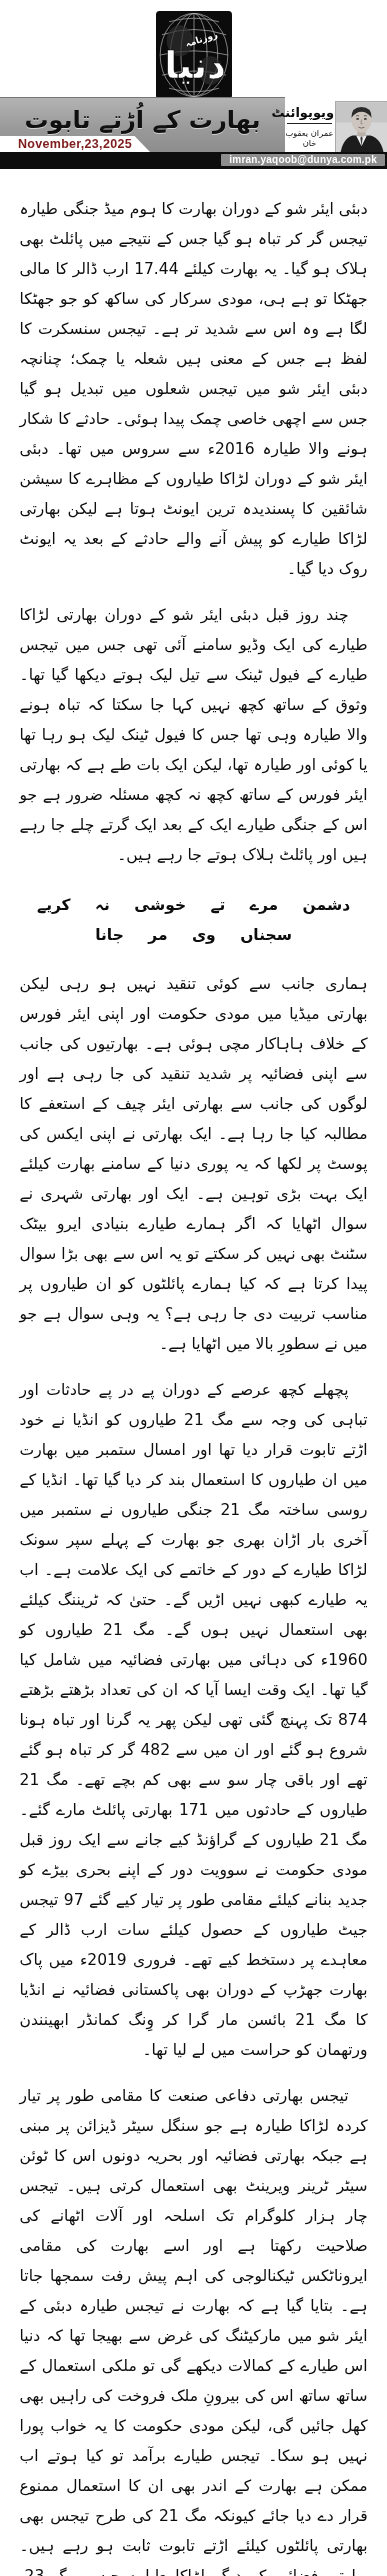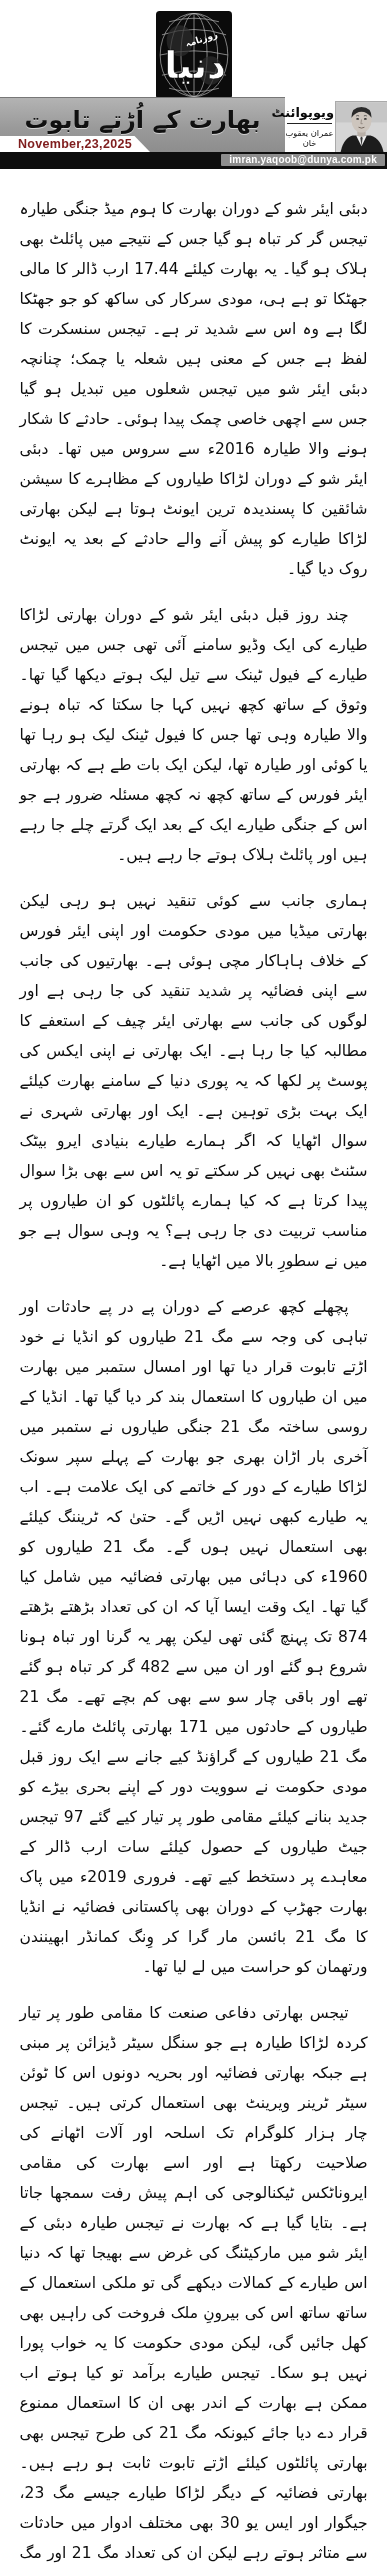--- a/index.html
+++ b/index.html
@@ -137,17 +137,18 @@
 
 <div class="email-bar">
   <div class="email-chip">
     <span class="email-text">imran.yaqoob@dunya.com.pk</span>
   </div>
 </div>
 
 <div class="article-body" id="article-body">
     <p class="para"><span>دبئی ایئر شو کے دوران بھارت کا ہوم میڈ جنگی طیارہ تیجس گر کر تباہ ہو گیا جس کے نتیجے میں پائلٹ بھی ہلاک ہو گیا۔ یہ بھارت کیلئے 17.44 ارب ڈالر کا مالی جھٹکا تو ہے ہی، مودی سرکار کی ساکھ کو جو جھٹکا لگا ہے وہ اس سے شدید تر ہے۔ تیجس سنسکرت کا لفظ ہے جس کے معنی ہیں شعلہ یا چمک؛ چنانچہ دبئی ایئر شو میں تیجس شعلوں میں تبدیل ہو گیا جس سے اچھی خاصی چمک پیدا ہوئی۔ حادثے کا شکار ہونے والا طیارہ 2016ء سے سروس میں تھا۔ دبئی ایئر شو کے دوران لڑاکا طیاروں کے مظاہرے کا سیشن شائقین کا پسندیدہ ترین ایونٹ ہوتا ہے لیکن بھارتی لڑاکا طیارے کو پیش آنے والے حادثے کے بعد یہ ایونٹ روک دیا گیا۔</span></p>
     <p class="para indent"><span>چند روز قبل دبئی ایئر شو کے دوران بھارتی لڑاکا طیارے کی ایک وڈیو سامنے آئی تھی جس میں تیجس طیارے کے فیول ٹینک سے تیل لیک ہوتے دیکھا گیا تھا۔ وثوق کے ساتھ کچھ نہیں کہا جا سکتا کہ تباہ ہونے والا طیارہ وہی تھا جس کا فیول ٹینک لیک ہو رہا تھا یا کوئی اور طیارہ تھا، لیکن ایک بات طے ہے کہ بھارتی ایئر فورس کے ساتھ کچھ نہ کچھ مسئلہ ضرور ہے جو اس کے جنگی طیارے ایک کے بعد ایک گرتے چلے جا رہے ہیں اور پائلٹ ہلاک ہوتے جا رہے ہیں۔</span></p>
+    <p class="para verse"><span>دشمن مرے تے خوشی نہ کریے سجناں وی مر جانا</span></p>
     <p class="para"><span>ہماری جانب سے کوئی تنقید نہیں ہو رہی لیکن بھارتی میڈیا میں مودی حکومت اور اپنی ایئر فورس کے خلاف ہاہاکار مچی ہوئی ہے۔ بھارتیوں کی جانب سے اپنی فضائیہ پر شدید تنقید کی جا رہی ہے اور لوگوں کی جانب سے بھارتی ایئر چیف کے استعفے کا مطالبہ کیا جا رہا ہے۔ ایک بھارتی نے اپنی ایکس کی پوسٹ پر لکھا کہ یہ پوری دنیا کے سامنے بھارت کیلئے ایک بہت بڑی توہین ہے۔ ایک اور بھارتی شہری نے سوال اٹھایا کہ اگر ہمارے طیارے بنیادی ایرو بیٹک سٹنٹ بھی نہیں کر سکتے تو یہ اس سے بھی بڑا سوال پیدا کرتا ہے کہ کیا ہمارے پائلٹوں کو ان طیاروں پر مناسب تربیت دی جا رہی ہے؟ یہ وہی سوال ہے جو میں نے سطورِ بالا میں اٹھایا ہے۔</span></p>
     <p class="para indent"><span>پچھلے کچھ عرصے کے دوران پے در پے حادثات اور تباہی کی وجہ سے مگ 21 طیاروں کو انڈیا نے خود اڑتے تابوت قرار دیا تھا اور امسال ستمبر میں بھارت میں ان طیاروں کا استعمال بند کر دیا گیا تھا۔ انڈیا کے روسی ساختہ مگ 21 جنگی طیاروں نے ستمبر میں آخری بار اڑان بھری جو بھارت کے پہلے سپر سونک لڑاکا طیارے کے دور کے خاتمے کی ایک علامت ہے۔ اب یہ طیارے کبھی نہیں اڑیں گے۔ حتیٰ کہ ٹریننگ کیلئے بھی استعمال نہیں ہوں گے۔ مگ 21 طیاروں کو 1960ء کی دہائی میں بھارتی فضائیہ میں شامل کیا گیا تھا۔ ایک وقت ایسا آیا کہ ان کی تعداد بڑھتے بڑھتے 874 تک پہنچ گئی تھی لیکن پھر یہ گرنا اور تباہ ہونا شروع ہو گئے اور ان میں سے 482 گر کر تباہ ہو گئے تھے اور باقی چار سو سے بھی کم بچے تھے۔ مگ 21 طیاروں کے حادثوں میں 171 بھارتی پائلٹ مارے گئے۔ مگ 21 طیاروں کے گراؤنڈ کیے جانے سے ایک روز قبل مودی حکومت نے سوویت دور کے اپنے بحری بیڑے کو جدید بنانے کیلئے مقامی طور پر تیار کیے گئے 97 تیجس جیٹ طیاروں کے حصول کیلئے سات ارب ڈالر کے معاہدے پر دستخط کیے تھے۔ فروری 2019ء میں پاک بھارت جھڑپ کے دوران بھی پاکستانی فضائیہ نے انڈیا کا مگ 21 بائسن مار گرا کر وِنگ کمانڈر ابھینندن ورتھمان کو حراست میں لے لیا تھا۔</span></p>
     <p class="para indent"><span>تیجس بھارتی دفاعی صنعت کا مقامی طور پر تیار کردہ لڑاکا طیارہ ہے جو سنگل سیٹر ڈیزائن پر مبنی ہے جبکہ بھارتی فضائیہ اور بحریہ دونوں اس کا ٹوئن سیٹر ٹرینر ویرینٹ بھی استعمال کرتی ہیں۔ تیجس چار ہزار کلوگرام تک اسلحہ اور آلات اٹھانے کی صلاحیت رکھتا ہے اور اسے بھارت کی مقامی ایروناٹکس ٹیکنالوجی کی اہم پیش رفت سمجھا جاتا ہے۔ بتایا گیا ہے کہ بھارت نے تیجس طیارہ دبئی کے ایئر شو میں مارکیٹنگ کی غرض سے بھیجا تھا کہ دنیا اس طیارے کے کمالات دیکھے گی تو ملکی استعمال کے ساتھ ساتھ اس کی بیرونِ ملک فروخت کی راہیں بھی کھل جائیں گی، لیکن مودی حکومت کا یہ خواب پورا نہیں ہو سکا۔ تیجس طیارے برآمد تو کیا ہوتے اب ممکن ہے بھارت کے اندر بھی ان کا استعمال ممنوع قرار دے دیا جائے کیونکہ مگ 21 کی طرح تیجس بھی بھارتی پائلٹوں کیلئے اڑتے تابوت ثابت ہو رہے ہیں۔ بھارتی فضائیہ کے دیگر لڑاکا طیارے جیسے مگ 23، جیگوار اور ایس یو 30 بھی مختلف ادوار میں حادثات سے متاثر ہوتے رہے لیکن ان کی تعداد مگ 21 اور مگ 27 کے مقابلے میں کم رہی۔ رپورٹس بتاتی ہیں کہ گزشتہ کئی برسوں میں ہونے والے متعدد حادثات کا تعلق تربیتی غلطی یا انسانی عوامل سے تھا جبکہ تکنیکی مسائل بھی ایک نمایاں وجہ رہے یعنی مندرجہ بالا سطور میں ایک بھارتی شہری نے بھارتی پائلٹوں کی تربیت کے حوالے سے جو سوال اٹھایا تھا وہ بالکل درست تھا۔</span></p>
   </div>
 
 
 </body></html>

